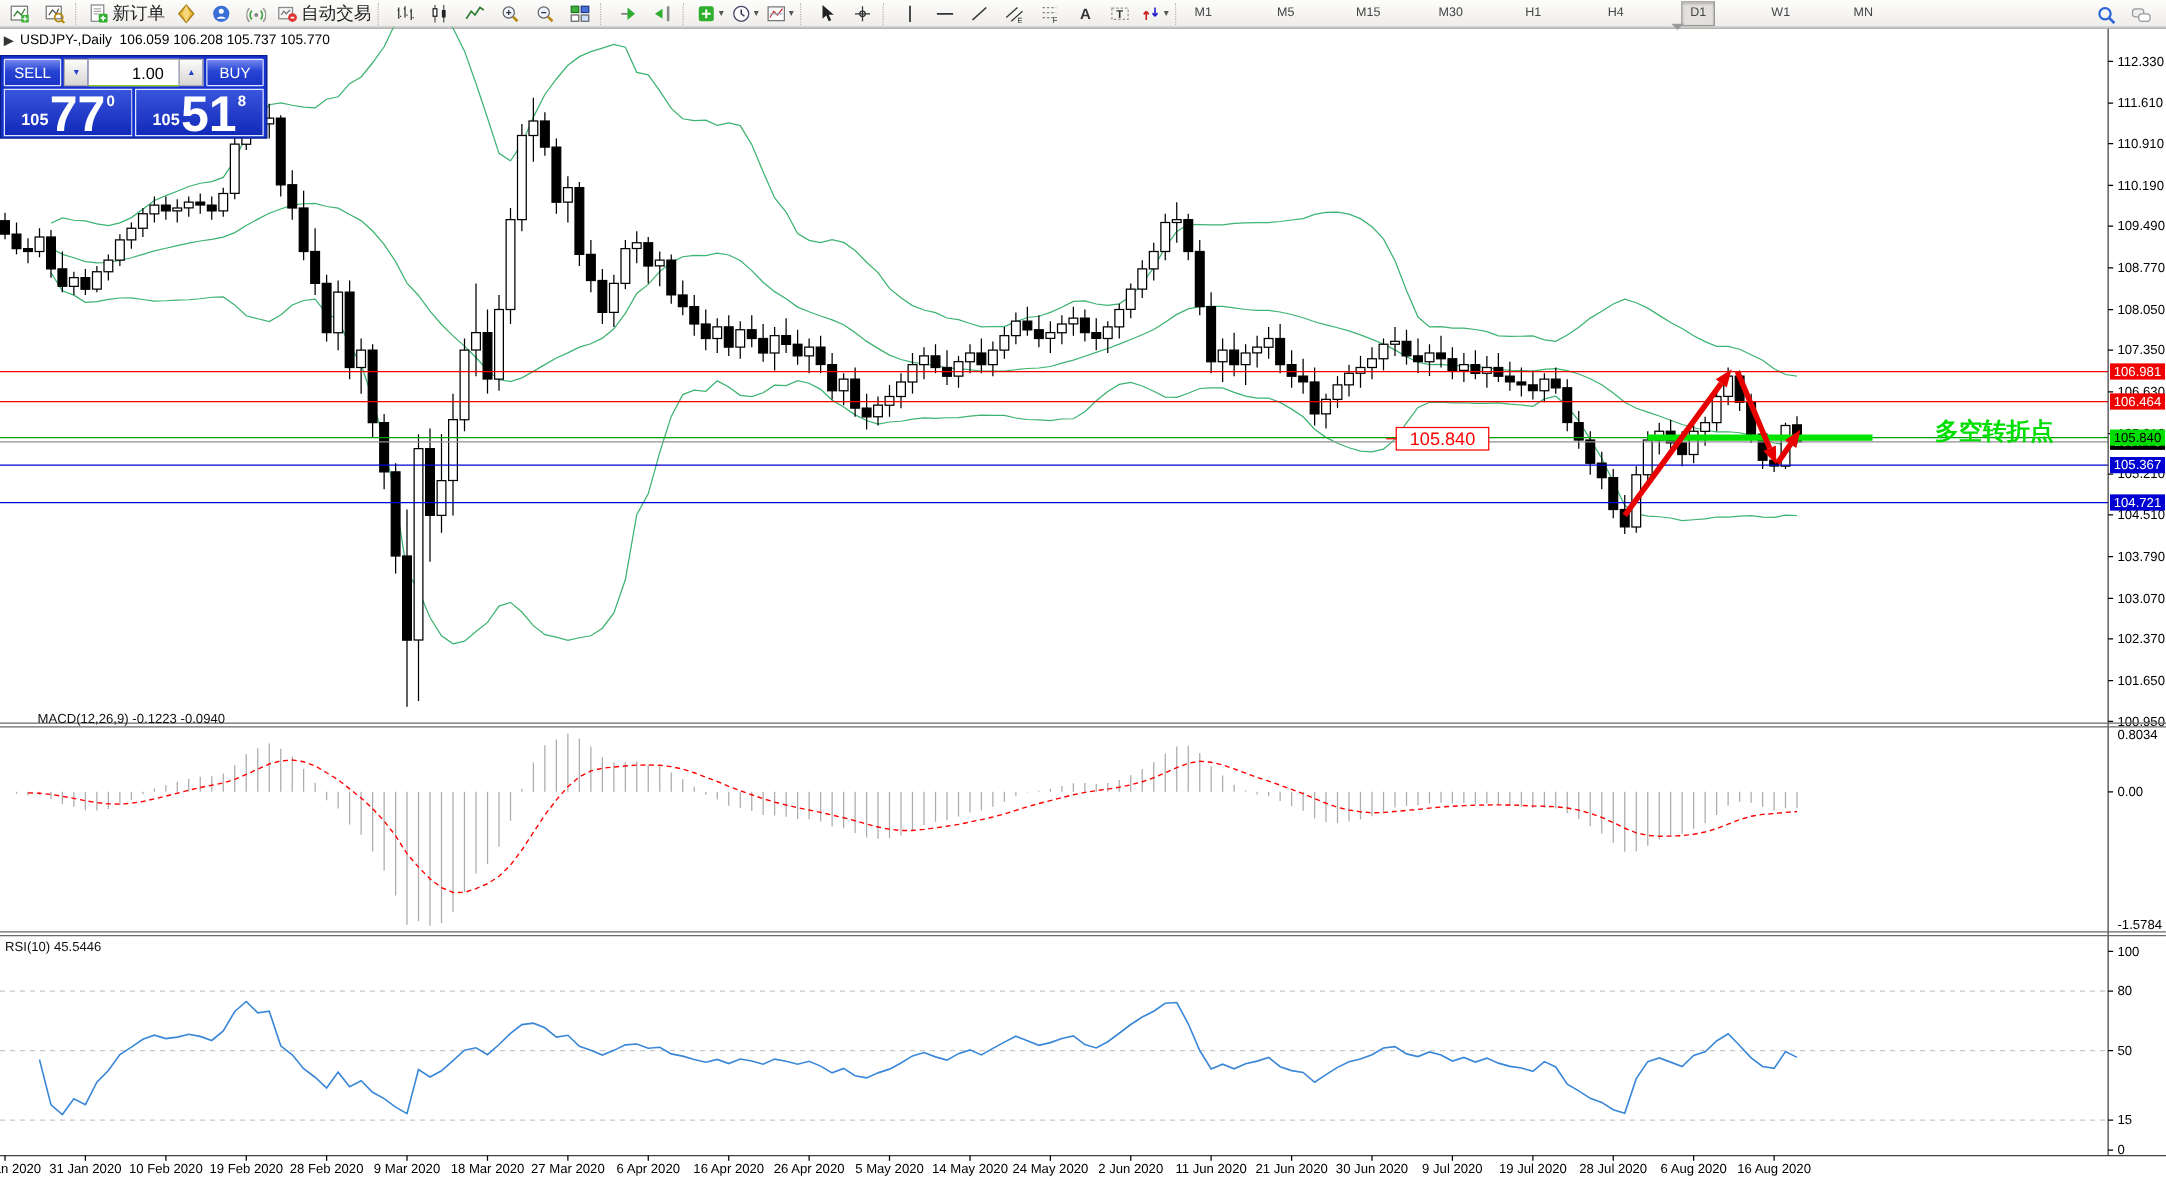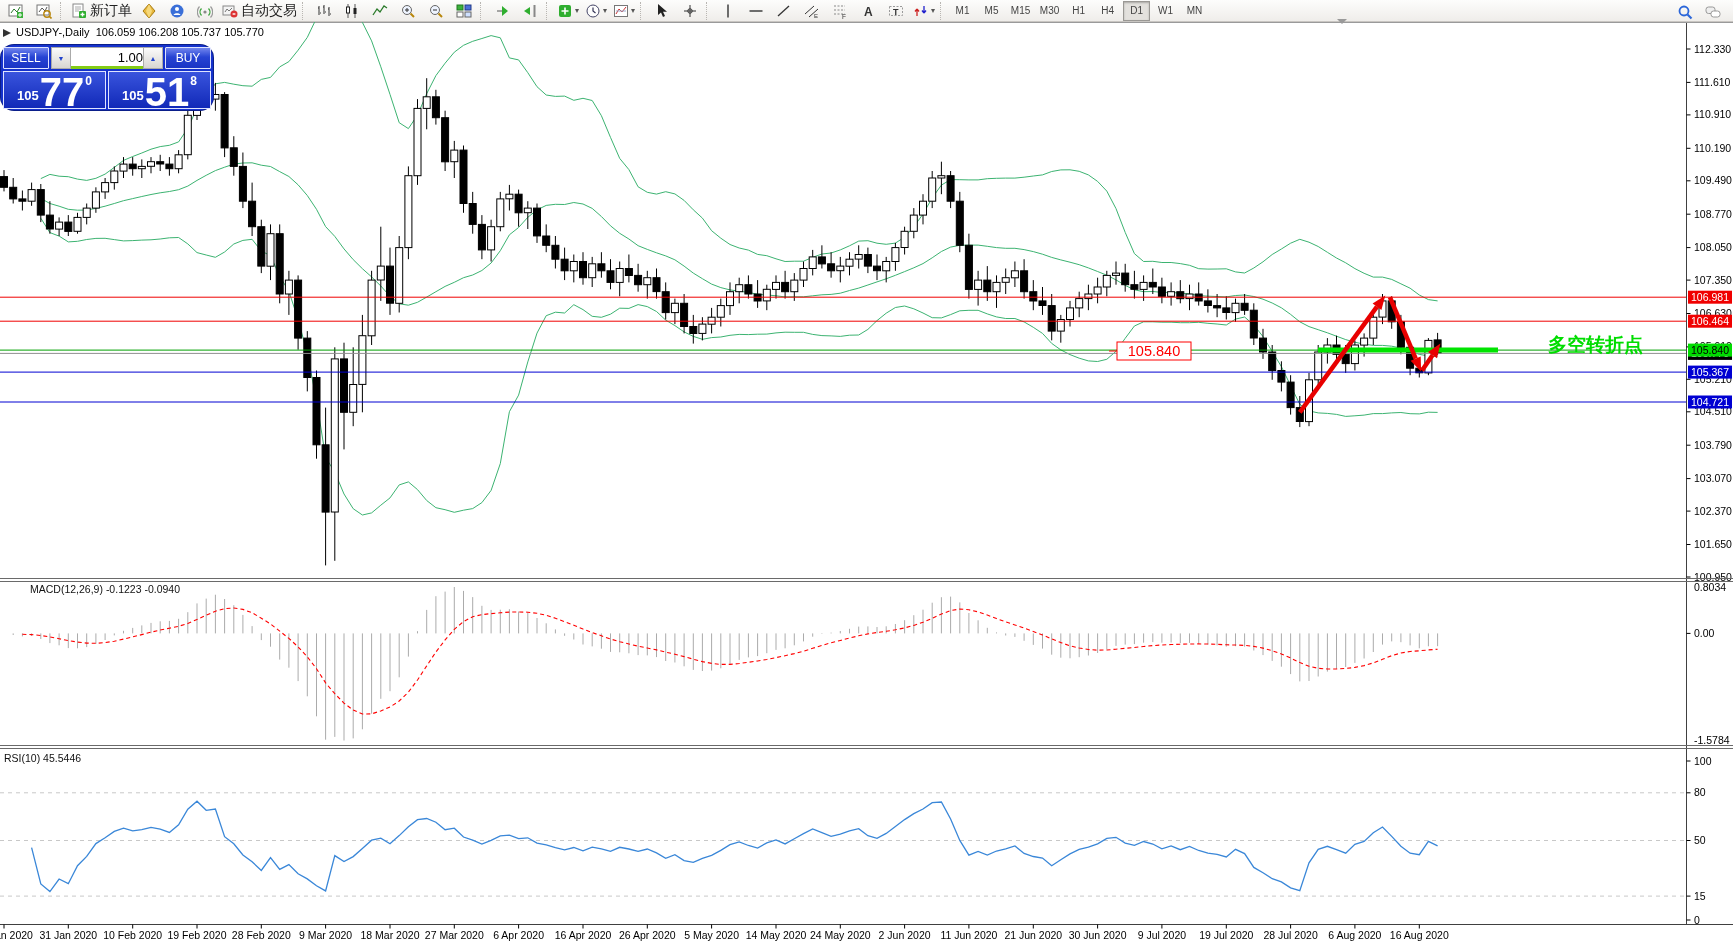--- a/index.html
+++ b/index.html
@@ -16,37 +16,37 @@
     border:1px solid transparent;margin:0 1px;}
   .tf.active{background:#e3e1dd;border:1px solid #9a9894;box-shadow:inset 0 1px 2px rgba(0,0,0,.25);}
   #tb-right{position:absolute;right:6px;top:1px;display:flex;align-items:center;}
   
   #chartsvg{position:absolute;left:0;top:0;}
   #symline{position:absolute;left:16px;top:26px;font-size:11px;color:#000;z-index:10;}
   #symline b{font-weight:normal;}
   #collapse-arrow{position:absolute;left:3px;top:29px;width:0;height:0;border-left:8px solid #333;border-top:4px solid transparent;border-bottom:4px solid transparent;z-index:10;}
   
   #oneclick{position:absolute;left:1px;top:45px;width:212px;height:65px;background:#1532cc;z-index:10;
-    box-shadow:0 0 0 1px #0b1f8a;border-radius:13px;}
+    box-shadow:0 0 0 1px #0b1f8a;}
   .oc-row1{display:flex;height:22px;margin:2px 2px 0 2px;}
   .oc-btn{flex:0 0 44px;background:linear-gradient(#7286ee,#2744d4 45%,#1a34c4);color:#fff;font-size:12px;
     display:flex;align-items:center;justify-content:center;border:1px solid #dfe4ff;border-radius:1px;}
   .oc-vol{flex:1;display:flex;margin:0 2px;}
   .oc-spin{width:18px;background:linear-gradient(#fbfbfb,#d8d6d2);border:1px solid #aaa;display:flex;align-items:center;justify-content:center;font-size:7px;color:#2244cc;}
-  .oc-volfield{flex:1;background:#fff;border-top:1px solid #aaa;border-bottom:3px solid #84cc16;font-size:13px;color:#000;
-    display:flex;align-items:center;justify-content:flex-end;padding-right:0;}
+  .oc-volfield{flex:1;background:#fff;border-top:1px solid #aaa;border-bottom:1px solid #84cc16;font-size:13px;color:#000;
+    display:flex;align-items:center;justify-content:flex-end;padding-right:12px;}
   .oc-row2{display:flex;height:38px;margin:2px;}
   .oc-price{flex:1;background:linear-gradient(#3954dd,#1129b8);color:#fff;display:flex;align-items:flex-end;justify-content:center;
     padding-bottom:2px;border:1px solid #dfe4ff;}
   .oc-price .small{font-size:13px;font-weight:bold;margin-bottom:3px;}
   .oc-price .big{font-size:40px;font-weight:bold;line-height:28px;margin:0 1px;}
   .oc-price .sup{font-size:12px;font-weight:bold;align-self:flex-start;margin-top:2px;}
   .oc-mid{width:2px;background:#1532cc;}
   #macd-label,#rsi-label{position:absolute;left:4px;font-size:10.5px;color:#111;z-index:10;}
-  #macd-label{top:583px;padding-left:26px;}
+  #macd-label{top:569px;padding-left:26px;}
   #rsi-label{top:752px;}
   #grip{position:absolute;left:1337px;top:19px;width:0;height:0;border-top:5px solid #9a9a9a;border-left:5px solid transparent;border-right:5px solid transparent;z-index:31;}
 </style>
 </head>
 <body>
 
 <div id="app">
   <svg id="chartsvg" width="1733" height="943">
       <line x1="0.0" y1="22.5" x2="1733.0" y2="22.5" stroke="#9a9a9a" stroke-width="1"></line>
       <g>
@@ -933,21 +933,21 @@
           <span style="display:inline-flex">
             <svg width="16" height="16" viewBox="0 0 16 16" xmlns="http://www.w3.org/2000/svg">
               <path d="M4 13V6M4 6 2 8.5M4 6l2 2.5" stroke="#c22" fill="none" stroke-width="1.3"></path>
               <path d="M11 3v7M11 10l-2-2.5M11 10l2-2.5" stroke="#22c" fill="none" stroke-width="1.3"></path>
             </svg>
           </span>
           <span class="dd">▾</span>
         </div>
         <div class="sep"></div>
       </div>
-    <div id="tb-tfs" style="display:flex;align-items:center;">
+    <div id="tb-tfs" style="display:flex;align-items:center;gap:37px;">
         <div class="tf">M1</div>
         <div class="tf">M5</div>
         <div class="tf">M15</div>
         <div class="tf">M30</div>
         <div class="tf">H1</div>
         <div class="tf">H4</div>
         <div class="tf active">D1</div>
         <div class="tf">W1</div>
         <div class="tf">MN</div>
       </div>

